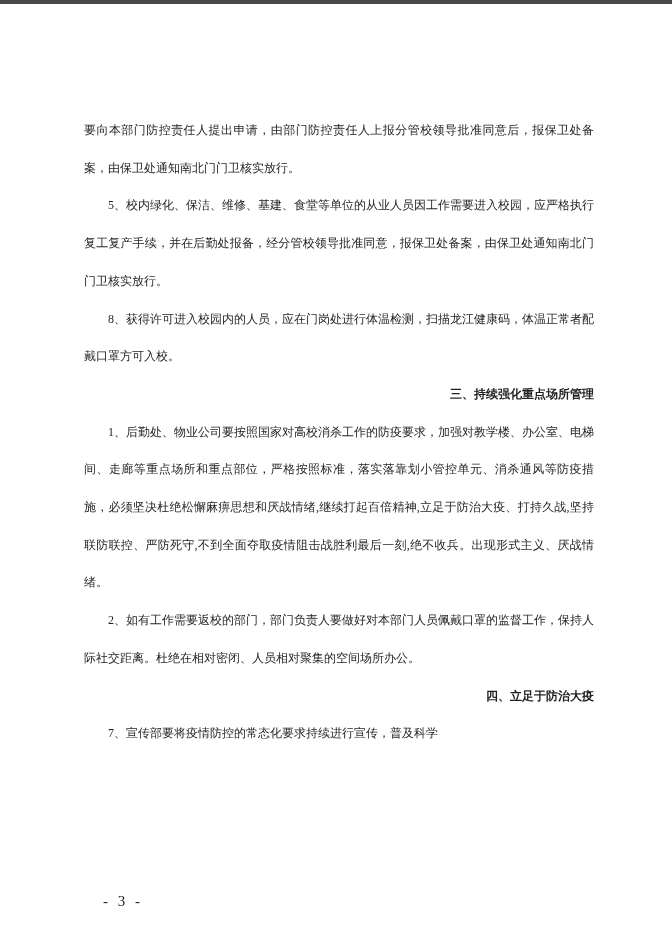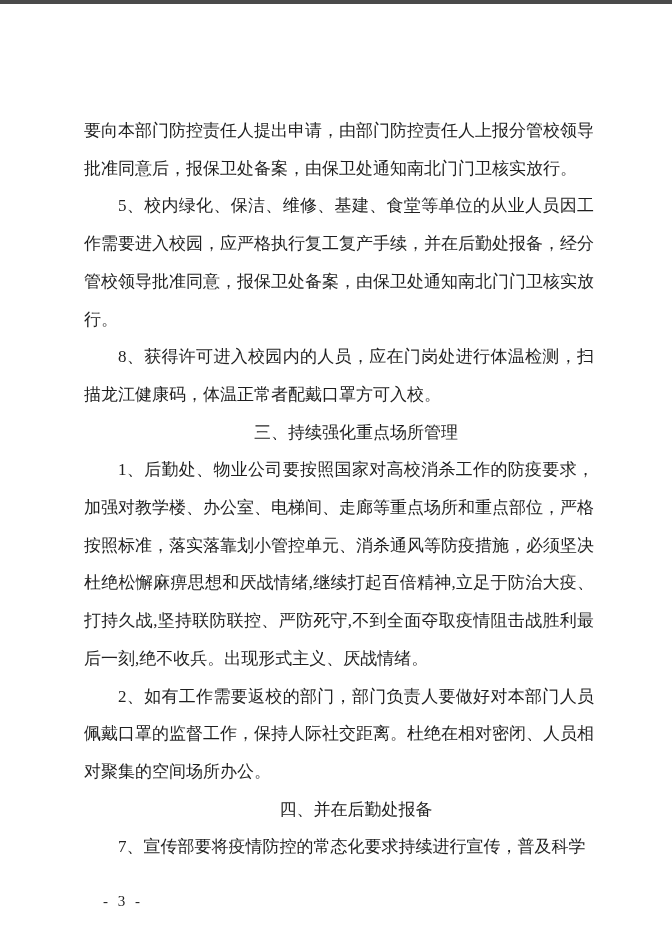--- a/index.html
+++ b/index.html
@@ -33,34 +33,34 @@
   }
   .doc-content {
     position: absolute;
     top: 108px;
     left: 84px;
     width: 510px;
     color: #1f1f1f;
   }
   .para {
     margin: 0;
-    font-size: 17px;
+    font-size: 12px;
     line-height: 37.7px;
     text-align: justify;
     text-justify: inter-character;
     word-break: break-all;
     letter-spacing: 0px;
   }
   .para.indent {
     text-indent: 2em;
   }
   .para.heading {
     font-family: "Liberation Sans", "DejaVu Sans", sans-serif;
-    font-weight: 400;
-    text-align: center;
+    font-weight: 700;
+    text-align: right;
   }
   .page-number {
     position: absolute;
     top: 888px;
     left: 103px;
     font-size: 15px;
     line-height: 18px;
     letter-spacing: 3px;
     color: #1f1f1f;
     font-family: "Liberation Serif", "DejaVu Serif", serif;
@@ -72,18 +72,18 @@
 <div class="viewport" style="background: rgb(255, 255, 255);">
   <div class="top-bar" style="background: rgb(74, 74, 74);"></div>
   <div class="doc-page">
     <div class="doc-content" style="color: rgb(31, 31, 31);">
         <p class="para body">要向本部门防控责任人提出申请，由部门防控责任人上报分管校领导批准同意后，报保卫处备案，由保卫处通知南北门门卫核实放行。</p>
         <p class="para body indent">5、校内绿化、保洁、维修、基建、食堂等单位的从业人员因工作需要进入校园，应严格执行复工复产手续，并在后勤处报备，经分管校领导批准同意，报保卫处备案，由保卫处通知南北门门卫核实放行。</p>
         <p class="para body indent">8、获得许可进入校园内的人员，应在门岗处进行体温检测，扫描龙江健康码，体温正常者配戴口罩方可入校。</p>
         <p class="para heading indent">三、持续强化重点场所管理</p>
         <p class="para body indent">1、后勤处、物业公司要按照国家对高校消杀工作的防疫要求，加强对教学楼、办公室、电梯间、走廊等重点场所和重点部位，严格按照标准，落实落靠划小管控单元、消杀通风等防疫措施，必须坚决杜绝松懈麻痹思想和厌战情绪,继续打起百倍精神,立足于防治大疫、打持久战,坚持联防联控、严防死守,不到全面夺取疫情阻击战胜利最后一刻,绝不收兵。出现形式主义、厌战情绪。</p>
         <p class="para body indent">2、如有工作需要返校的部门，部门负责人要做好对本部门人员佩戴口罩的监督工作，保持人际社交距离。杜绝在相对密闭、人员相对聚集的空间场所办公。</p>
-        <p class="para heading indent">四、并在后勤处报备</p>
+        <p class="para heading indent">四、立足于防治大疫</p>
         <p class="para body indent">7、宣传部要将疫情防控的常态化要求持续进行宣传，普及科学</p>
       </div>
     <div class="page-number">- 3 -</div>
   </div>
 </div>
 
 </body></html>

